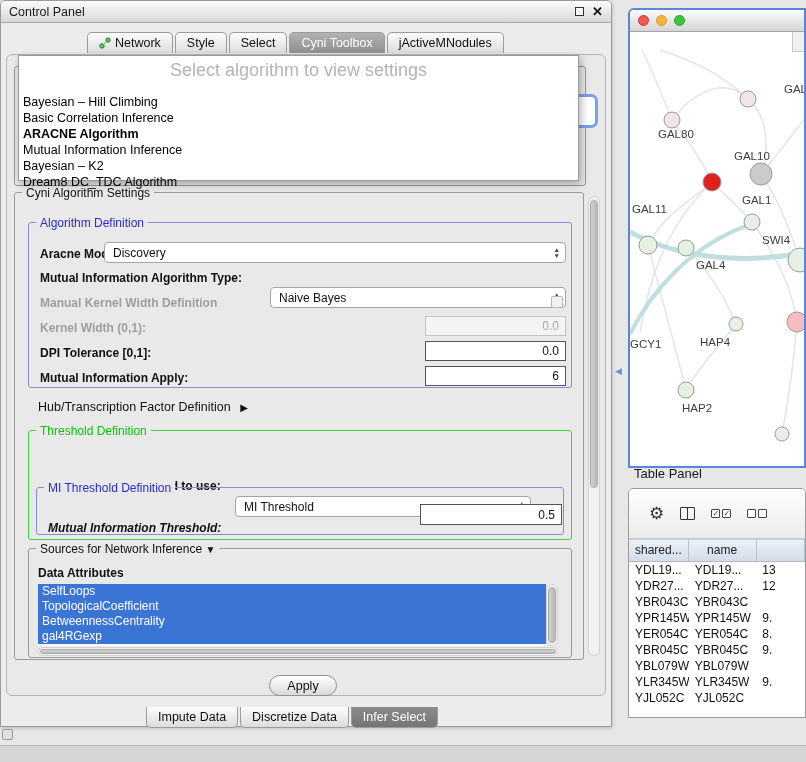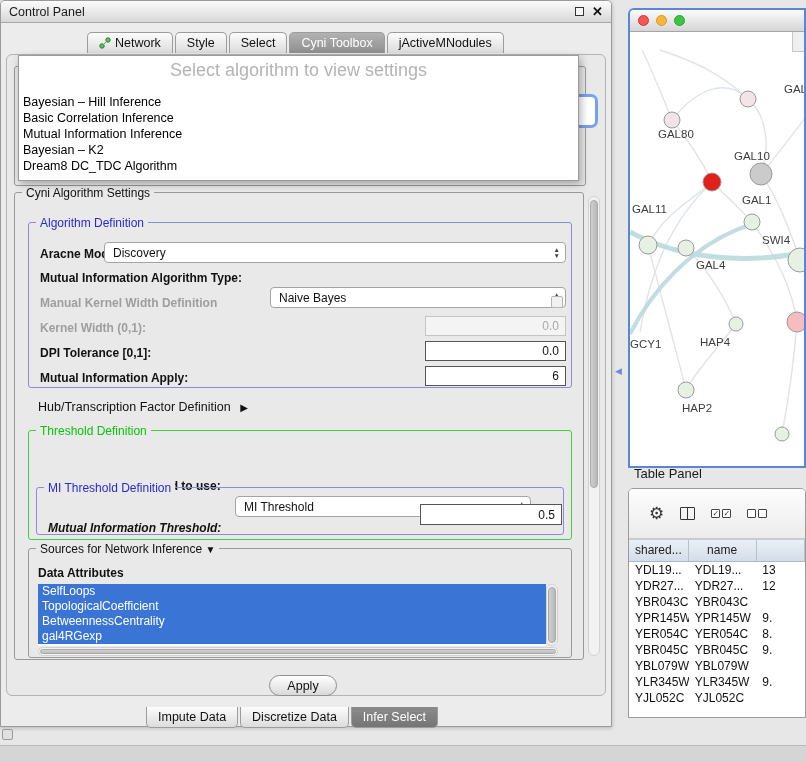--- a/index.html
+++ b/index.html
@@ -133,22 +133,23 @@
   <div class="abs content-frame" style="left:5px; top:53px; width:600px; height:642px;"></div>
 </div>
 
 <div class="abs ghost-group" style="left:14px; top:66px; width:572px; height:120px;"></div>
 
 <div class="abs focus-ring" style="left:562px; top:94px; width:36px; height:34px;"></div>
 
 <div class="abs popup" style="left:18px; top:55px; width:561px; height:126px;">
   <div class="prompt">Select algorithm to view settings</div>
   <div class="popup-list">
-      <div class="popup-item">Bayesian – Hill Inference</div>
+      <div class="popup-item">Bayesian – Hill Climbing</div>
       <div class="popup-item">Basic Correlation Inference</div>
+      <div class="popup-item bold">ARACNE Algorithm</div>
       <div class="popup-item">Mutual Information Inference</div>
       <div class="popup-item">Bayesian – K2</div>
       <div class="popup-item">Dream8 DC_TDC Algorithm</div>
     </div>
 </div>
 
 <div class="abs group" style="left:14px; top:192px; width:570px; height:468px;"></div>
 <span class="legend" style="left:22px; top:186px;">Cyni Algorithm Settings</span>
 
 <div class="abs vscroll" style="left:588px; top:196px; width:12px; height:460px;">

